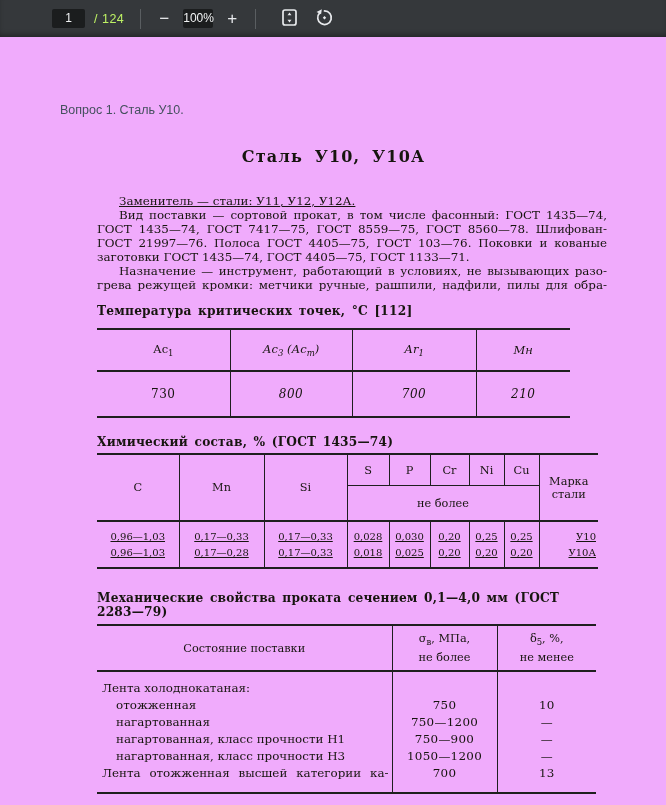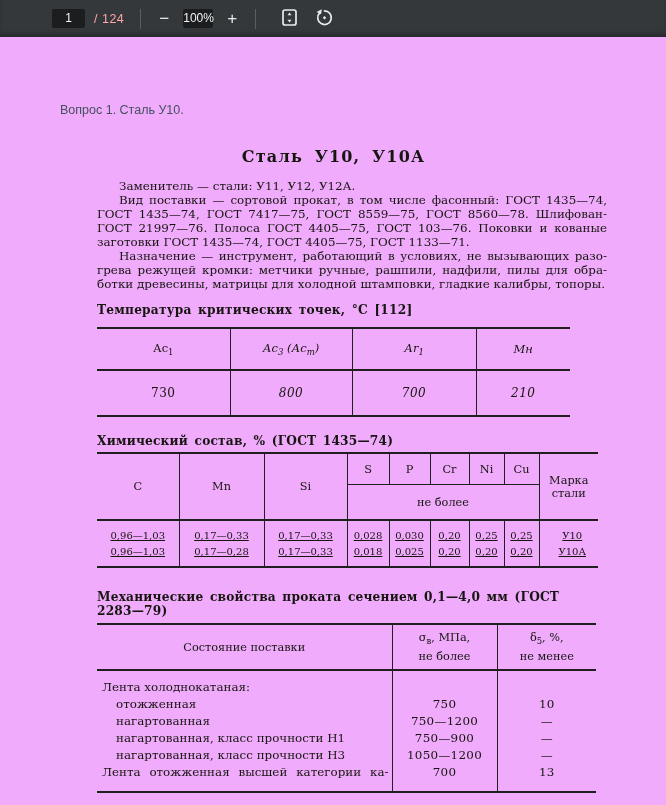--- a/index.html
+++ b/index.html
@@ -7,36 +7,36 @@
         font-family:"Liberation Sans", sans-serif;}
 
   
   .toolbar {height:37px; background:#35383b; display:flex; align-items:center;
             padding-left:52px; box-sizing:border-box;
             box-shadow: inset 0 -4px 6px -3px rgba(0,0,0,.45);}
   .tb-field {background:#1b1d1e; color:#f1f3f4; border-radius:2px; font-size:12px;
              text-align:center; border:none; font-family:"Liberation Sans",sans-serif;}
   .page-field {width:33px; height:19px; line-height:19px;}
   .zoom-field {width:30px; height:19px; line-height:19px; margin:0 12px;}
-  .tb-label {color:#fca5a5; font-size:12.5px; margin-left:9px; letter-spacing:.5px;}
+  .tb-label {color:#bef264; font-size:12.5px; margin-left:9px; letter-spacing:.5px;}
   .tb-sep {width:1px; height:20px; background:#5a5e61; margin:0 16px;}
   .tb-btn {color:#e8eaed; font-size:17px; background:none; border:none; padding:0 2px;
            cursor:pointer; line-height:1; font-family:"Liberation Sans",sans-serif;}
   .tb-icon {background:none; border:none; padding:0; margin:0 8px; cursor:pointer;
             display:flex; align-items:center;}
 
   
   .page {height:768px; background:#f0abfc; position:relative; overflow:hidden;}
   .question {padding-top:66px; margin-left:60px; font-size:12.5px; color:#44505e;}
 
   .doc {width:510px; margin-left:97px; font-family:"DejaVu Serif", serif; color:#17150f;}
   .doc-title {width:473px; text-align:center; font-size:16px; font-weight:bold;
               margin-top:30px; letter-spacing:1.2px; word-spacing:5px;}
 
-  .para-first {margin-top:13px;}
+  .para-first {margin-top:28px;text-decoration:underline;}
   .line {font-size:11.9px; line-height:14px;}
   .ind  {padding-left:22px;}
   .jl   {text-align:justify; text-align-last:justify;}
 
   .tbl-title {font-weight:bold; text-align:left; font-size:12.2px; letter-spacing:.2px;
               word-spacing:2px;}
   .tt1 {width:473px; margin-top:12px;}
   .tt2 {width:501px; margin-top:17px;}
   .tt3 {width:499px; margin-top:22px;}
 
@@ -50,21 +50,21 @@
   .t1 td {height:42px; font-size:12px; text-align:center; letter-spacing:.5px;}
   .t1 th + th, .t1 td + td {border-left:1.5px solid #1f1f1f;font-style:italic;}
 
   
   .t2 {width:501px; margin-top:4px; border-top:2px solid #1f1f1f; border-bottom:2px solid #1f1f1f;}
   .t2 th {font-weight:normal; font-size:11.3px; border-bottom:2px solid #1f1f1f;}
   .t2 th.lim {height:28px; border-bottom:1.5px solid #1f1f1f;}
   .t2 th.note {height:32px; border-left:1.5px solid #1f1f1f;}
   .t2 th + th, .t2 td + td {border-left:1.5px solid #1f1f1f;}
   .t2 td {padding:7px 2px 6px; text-align:center; font-size:10px; line-height:16px;text-decoration:underline;}
-  .t2 td.grade {text-align:center; padding-left:9px;}
+  .t2 td.grade {text-align:right; padding-left:9px;}
   .t2 .ghdr div {line-height:13px;}
 
   
   .t3 {width:499px; margin-top:5px; border-top:2px solid #1f1f1f; border-bottom:2px solid #1f1f1f;}
   .t3 th {height:42px; font-weight:normal; font-size:11.3px; border-bottom:2px solid #1f1f1f;
           line-height:15px;}
   .t3 th + th, .t3 td + td {border-left:1.5px solid #1f1f1f;}
   .t3 td {vertical-align:top; padding:8px 0 10px;}
   .rl {height:17px; line-height:17px; font-size:11.9px;}
   .conds .rl {padding-left:5px;}
@@ -118,21 +118,20 @@
     <div>
       <div class="line ind jl">Вид поставки — сортовой прокат, в том числе фасонный: ГОСТ 1435—74,</div>
       <div class="line jl">ГОСТ 1435—74, ГОСТ 7417—75, ГОСТ 8559—75, ГОСТ 8560—78. Шлифован-</div>
       <div class="line jl">ГОСТ 21997—76. Полоса ГОСТ 4405—75, ГОСТ 103—76. Поковки и кованые</div>
       <div class="line">заготовки ГОСТ 1435—74, ГОСТ 4405—75, ГОСТ 1133—71.</div>
     </div>
 
     <div>
       <div class="line ind jl">Назначение — инструмент, работающий в условиях, не вызывающих разо-</div>
       <div class="line jl">грева режущей кромки: метчики ручные, рашпили, надфили, пилы для обра-</div>
-      <div class="line">ботки древесины, матрицы для холодной штамповки, гладкие калибры, топоры.</div>
     </div>
 
     <div class="tbl-title tt1">Температура критических точек, °С [112]</div>
     <table class="t1">
       <colgroup>
           <col style="width:133px">
           <col style="width:122px">
           <col style="width:124px">
           <col>
         </colgroup>

